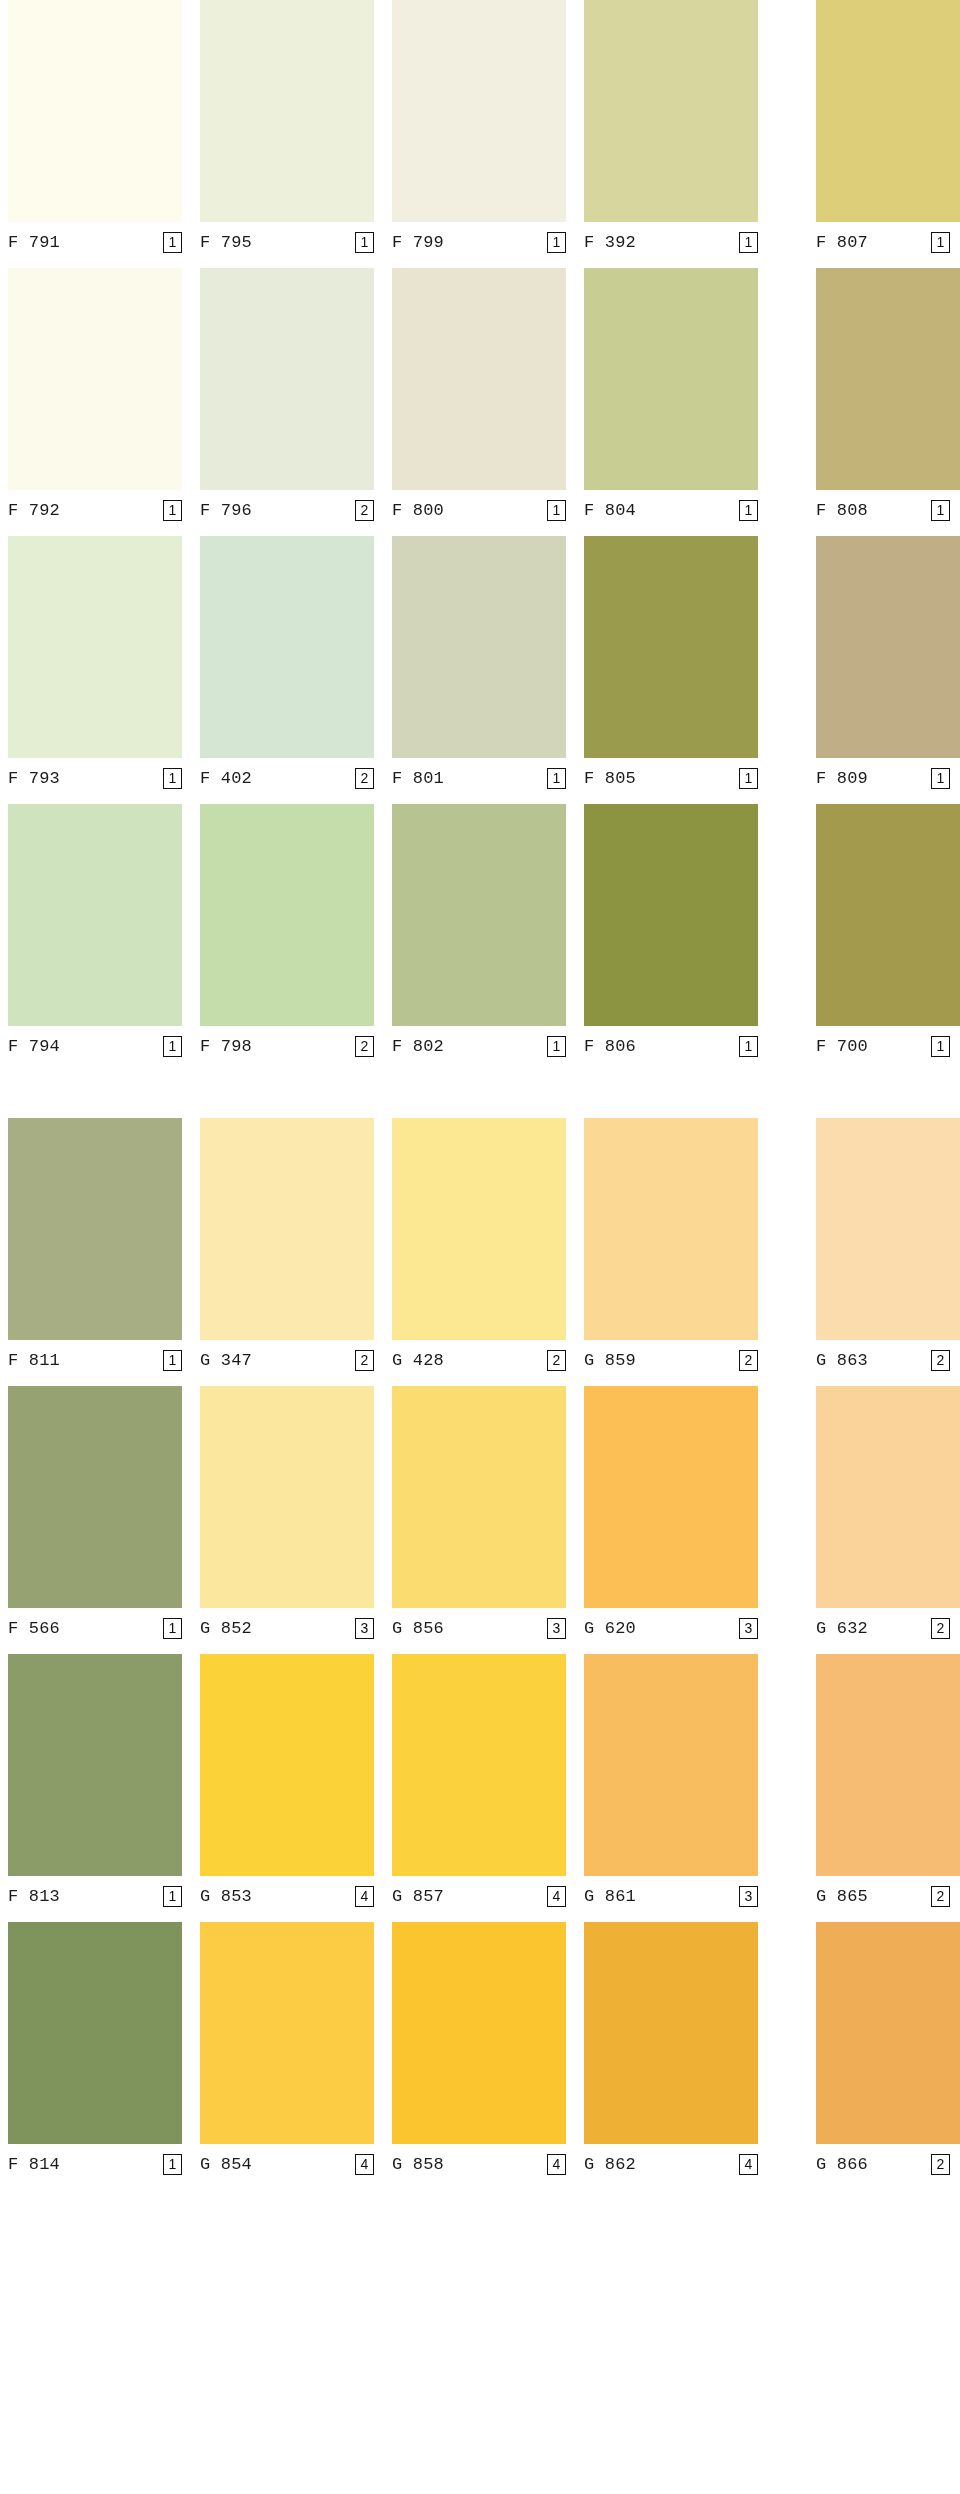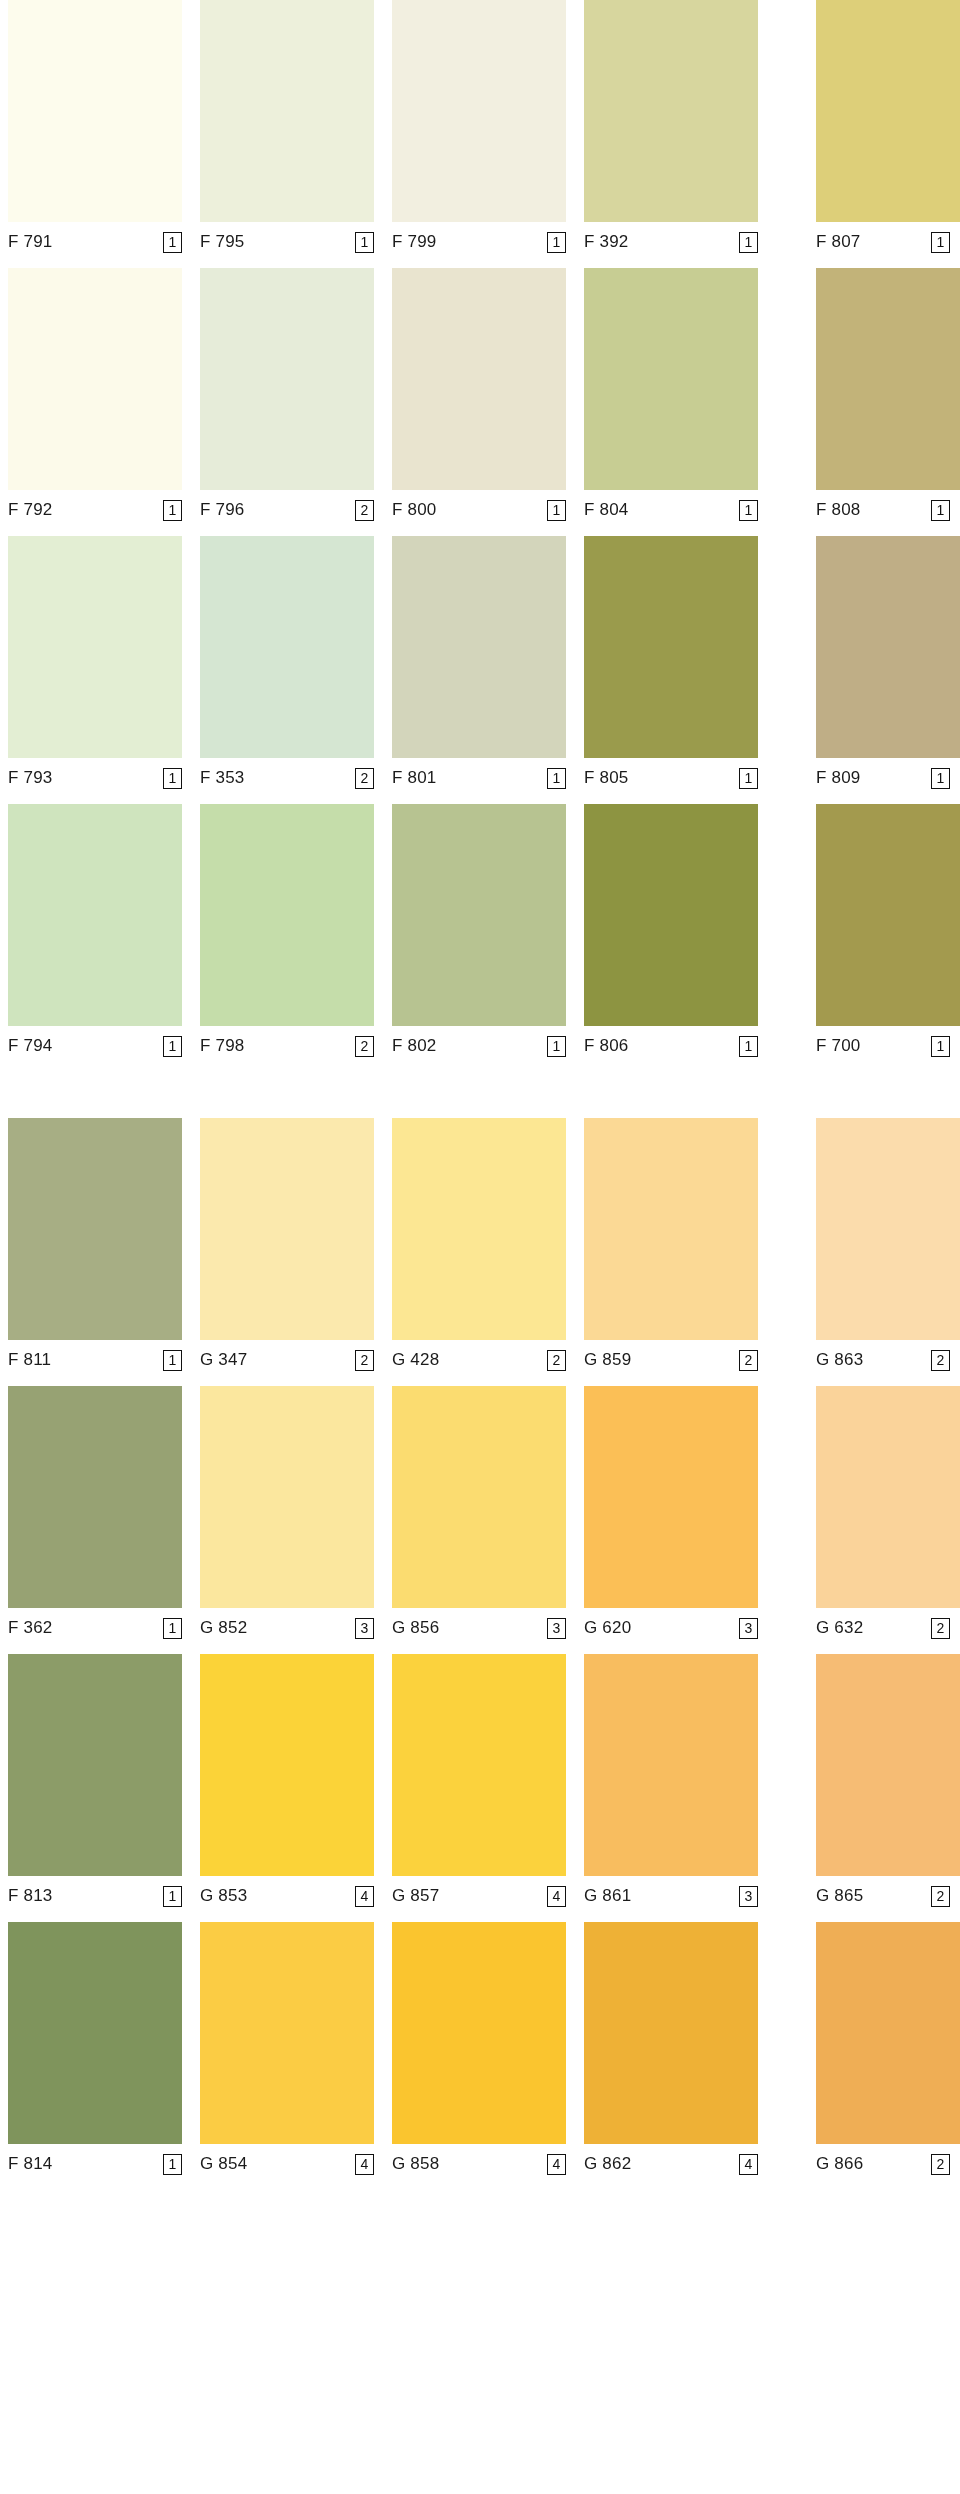--- a/index.html
+++ b/index.html
@@ -43,21 +43,21 @@
     display: flex;
     align-items: center;
     justify-content: space-between;
     height: 34px;
     padding-top: 6px;
   }
   .code {
     font-size: 17px;
     color: #1b1b1b;
     letter-spacing: 0.2px;
-    font-family: Liberation Sans, sans-serif;
+    font-family: Liberation Mono, monospace;
     white-space: nowrap;
   }
   .rating {
     width: 19px;
     height: 21px;
     border: 1.6px solid #111111;
     font-size: 14px;
     line-height: 18px;
     text-align: center;
     color: #111111;
@@ -159,21 +159,21 @@
         <div class="cell">
           <div class="swatch" style="background-color: rgb(227, 238, 211);"></div>
           <div class="caption">
             <span class="code">F 793</span>
             <span class="rating">1</span>
           </div>
         </div>
         <div class="cell">
           <div class="swatch" style="background-color: rgb(213, 230, 210);"></div>
           <div class="caption">
-            <span class="code">F 353</span>
+            <span class="code">F 402</span>
             <span class="rating">2</span>
           </div>
         </div>
         <div class="cell">
           <div class="swatch" style="background-color: rgb(211, 213, 187);"></div>
           <div class="caption">
             <span class="code">F 801</span>
             <span class="rating">1</span>
           </div>
         </div>
@@ -268,21 +268,21 @@
             <span class="code">G 863</span>
             <span class="rating">2</span>
           </div>
         </div>
       </div>
       <div class="row-gap"></div>
       <div class="row">
         <div class="cell">
           <div class="swatch" style="background-color: rgb(151, 162, 115);"></div>
           <div class="caption">
-            <span class="code">F 362</span>
+            <span class="code">F 566</span>
             <span class="rating">1</span>
           </div>
         </div>
         <div class="cell">
           <div class="swatch" style="background-color: rgb(251, 231, 158);"></div>
           <div class="caption">
             <span class="code">G 852</span>
             <span class="rating">3</span>
           </div>
         </div>

